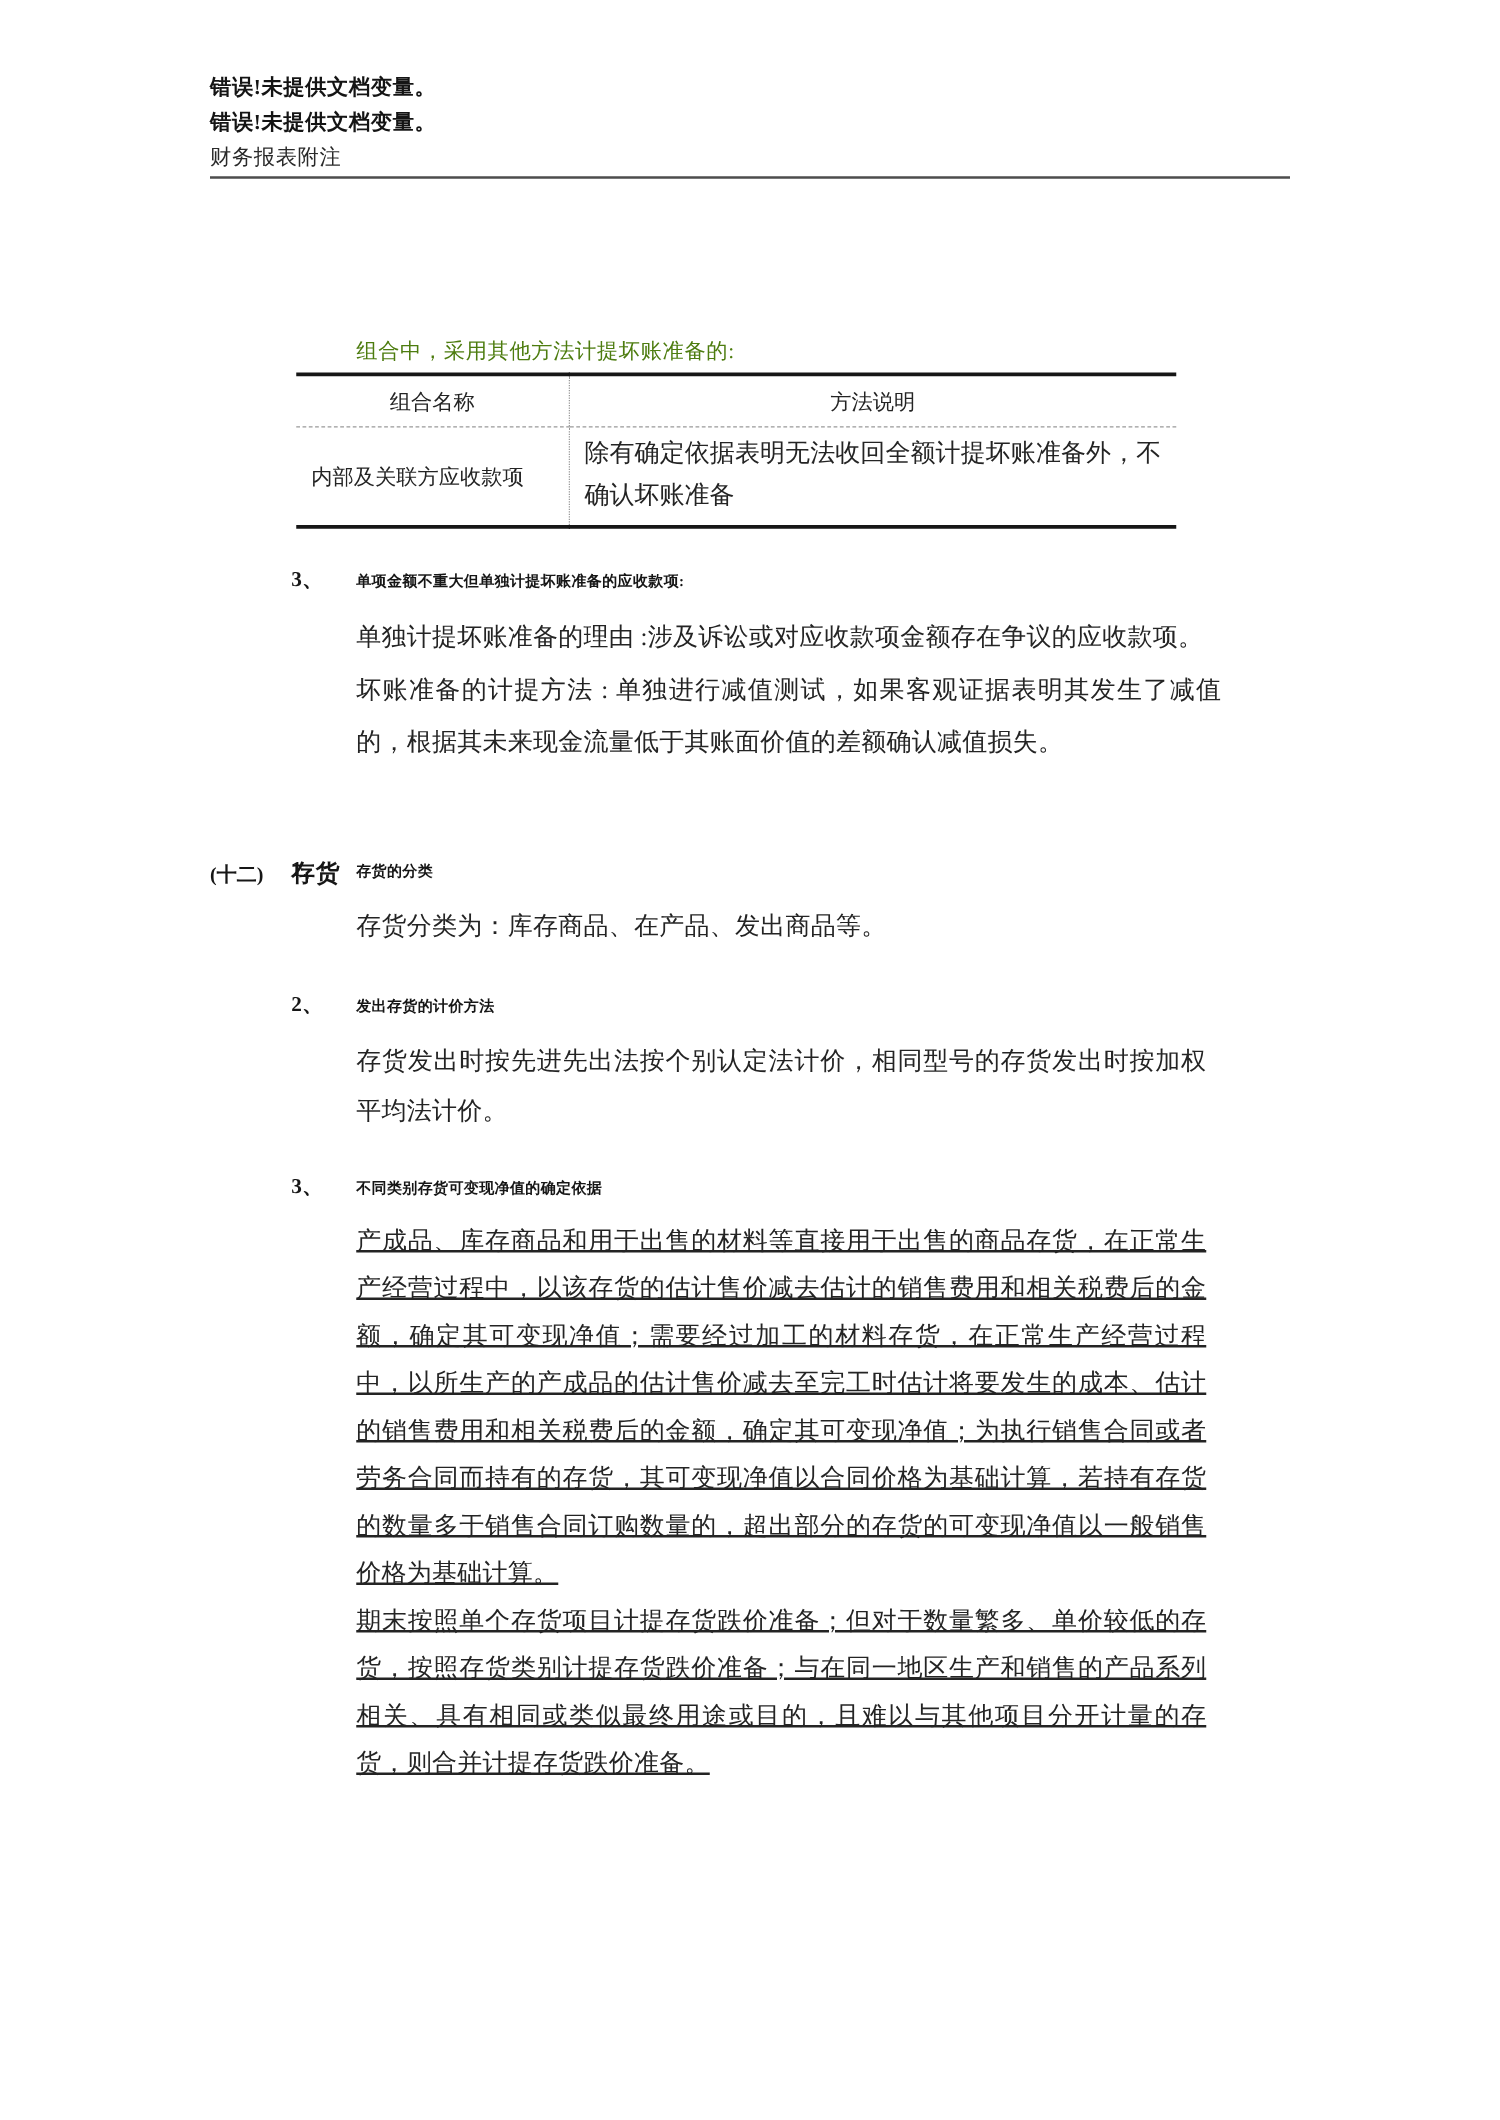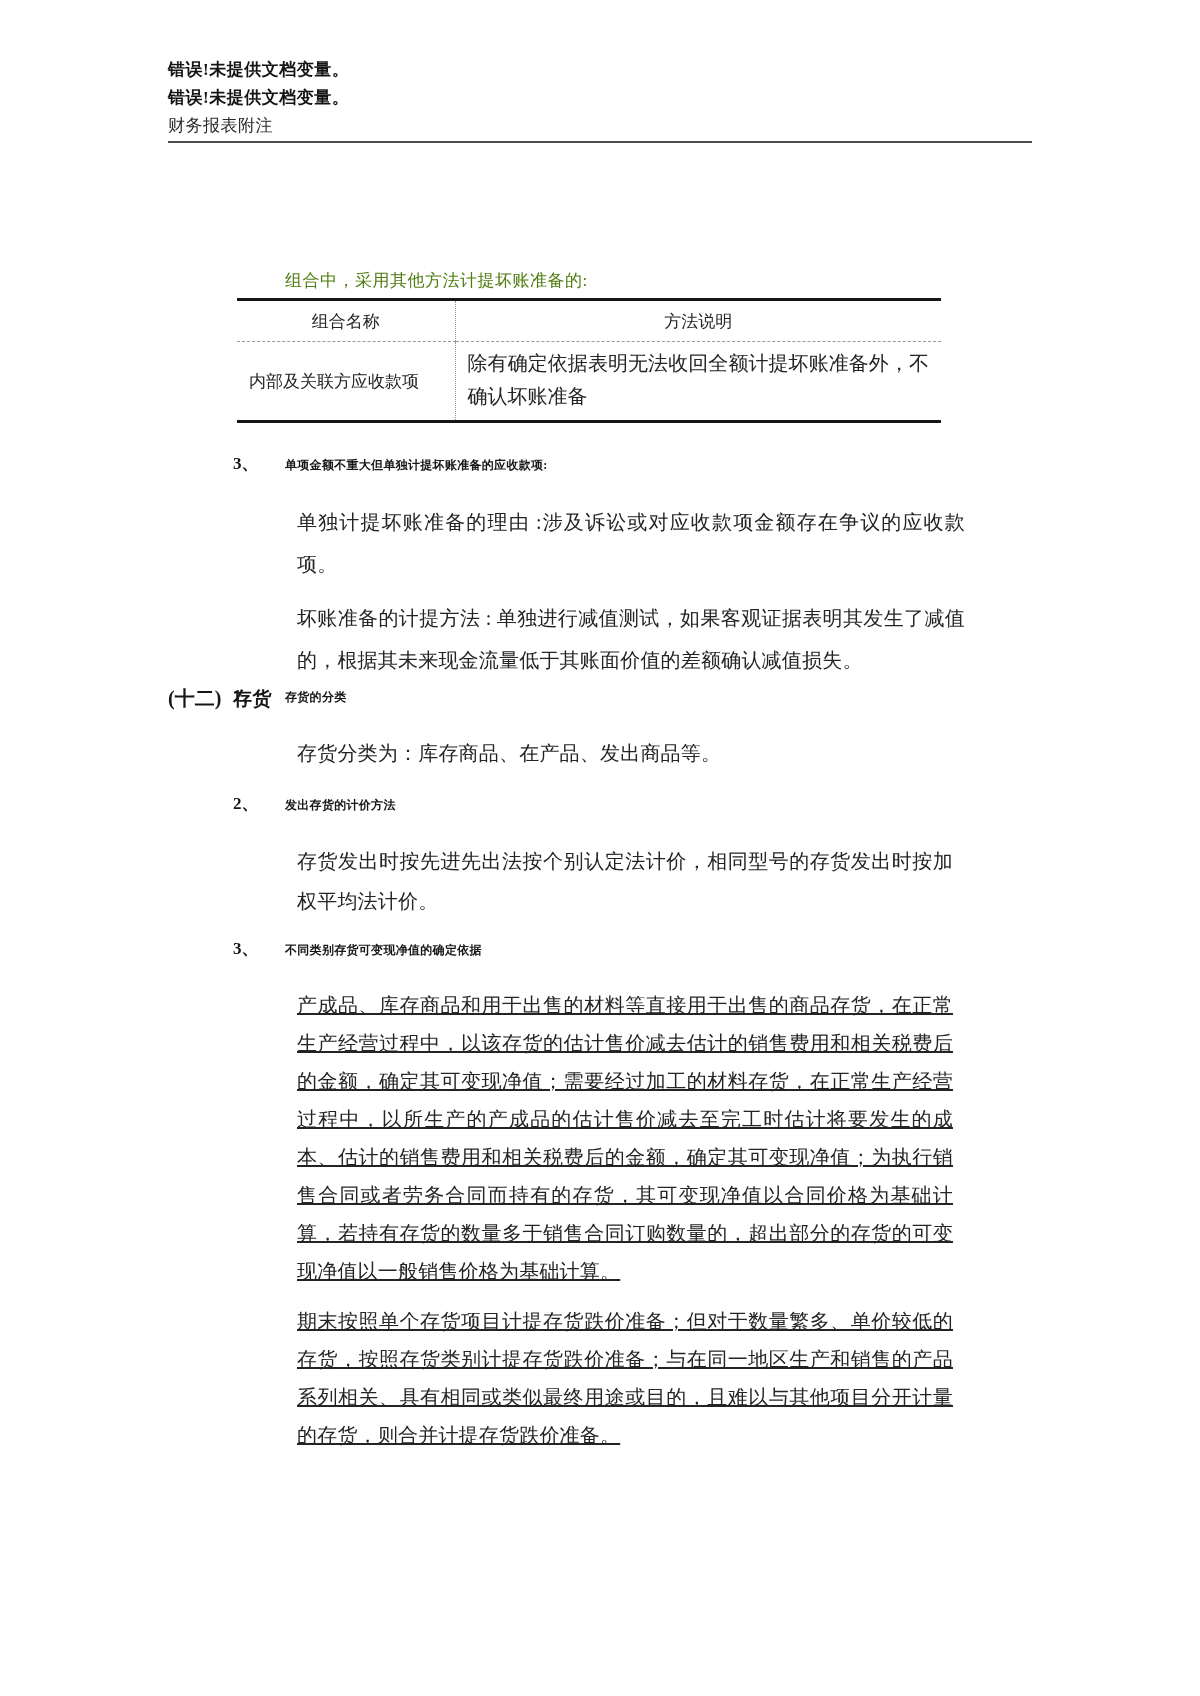--- a/index.html
+++ b/index.html
@@ -38,28 +38,28 @@
   .t2 td.cell-name{text-align:left;padding-left:12px;height:70px;}
   .t2 td.cell-desc{text-align:justify;padding:5px 12px 7px 12px;line-height:33px;font-size:20px;}
   .t2 th + th, .t2 td + td{border-left:1px dotted #979797;}
 
   
   .h-row{position:absolute;display:flex;align-items:baseline;}
   .h-num{font-weight:bold;color:#161616;flex:0 0 auto;}
   .h-title{font-weight:bold;color:#161616;}
   .lv2 .h-num{width:52px;font-size:17px;}
   .lv2 .h-title{font-size:12px;letter-spacing:.3px;}
-  .lv1 .h-num{width:65px;font-size:20px;}
+  .lv1 .h-num{width:65px;font-size:16px;}
   .lv1 .h-title{font-size:19px;letter-spacing:.5px;margin-top:48px;}
 
   
   .body-block{position:absolute;left:285px;width:680px;
     font-size:20px;line-height:42px;color:#242424;
     text-align:justify;letter-spacing:.2px;}
-  .body-block p{margin:12px;}
+  .body-block p{margin:0;}
   .body-tight{line-height:40px;}
   .body-long{line-height:38px;text-decoration:underline;}
 </style>
 </head>
 <body>
 
 <div class="page">
 
   <div class="doc-header">
     <div class="err-line">错误!未提供文档变量。</div>

